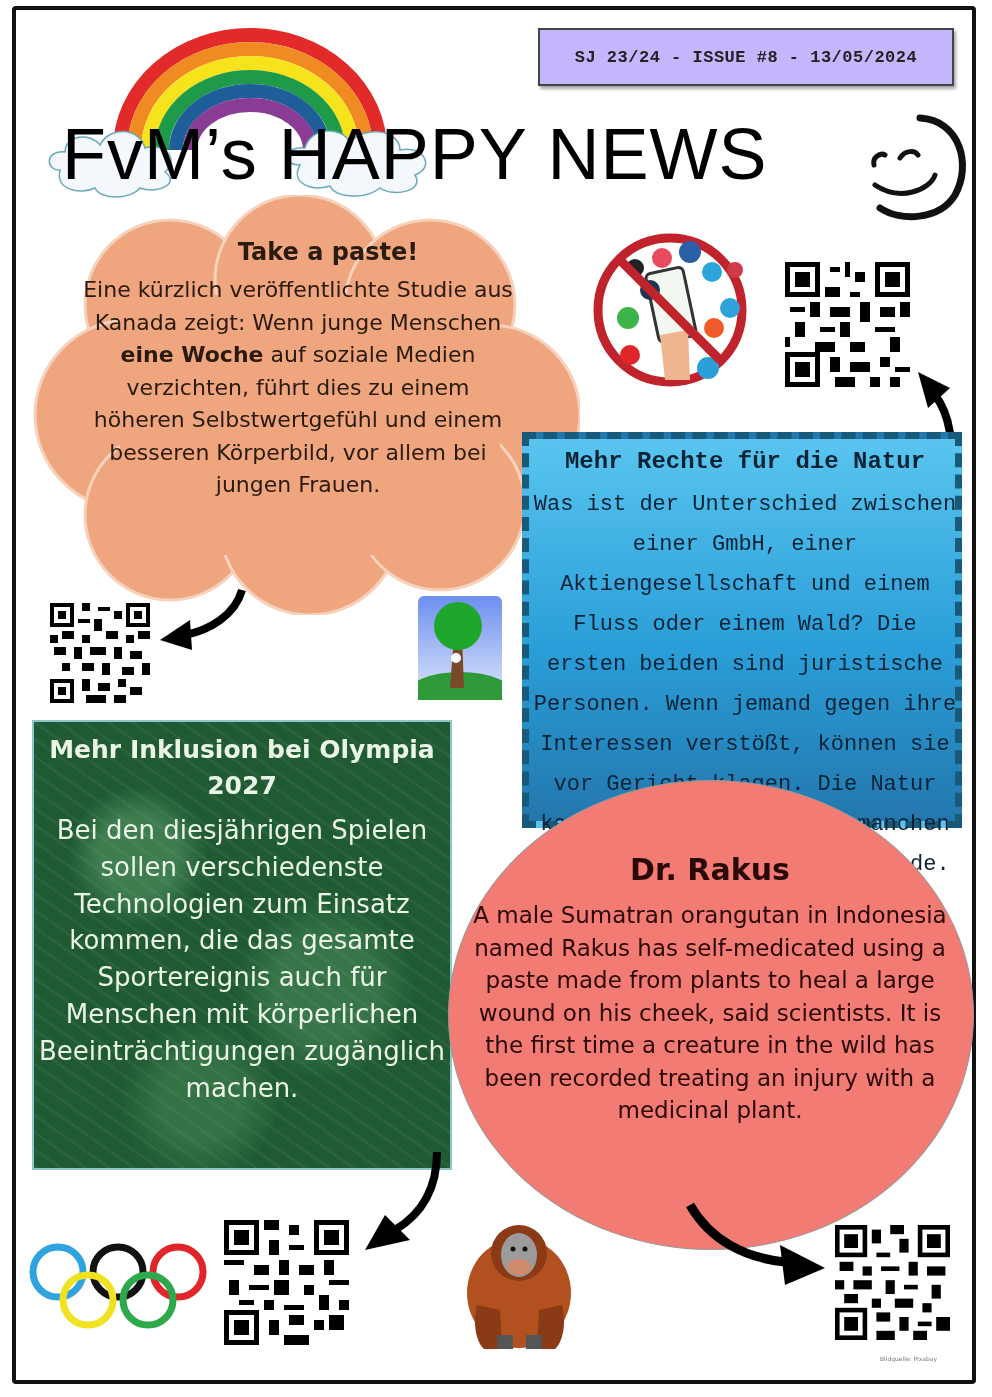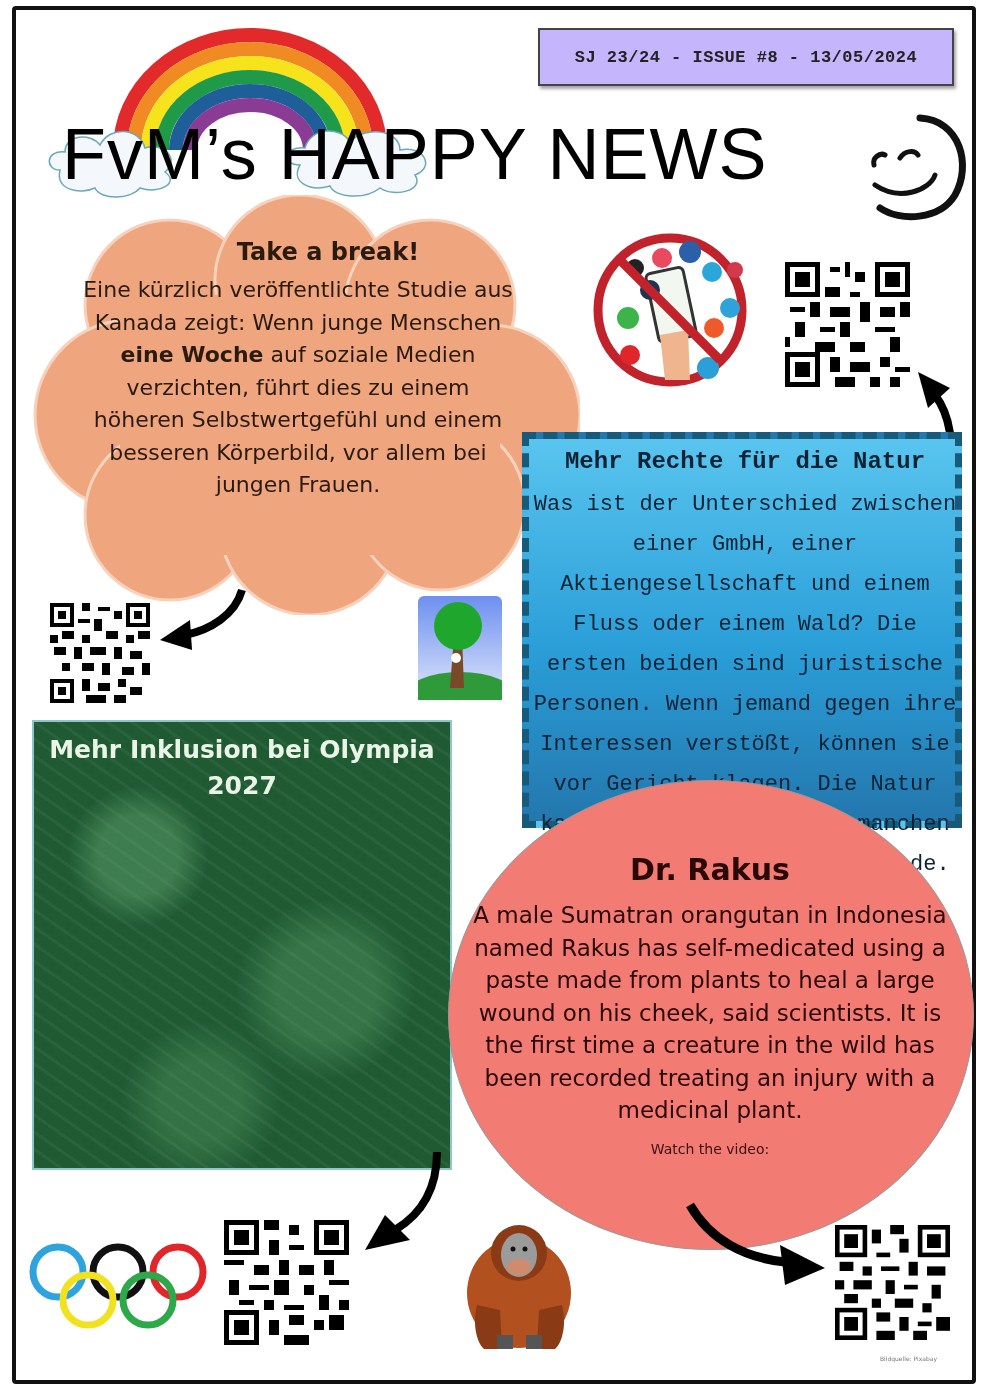--- a/index.html
+++ b/index.html
@@ -83,21 +83,21 @@
     <circle cx="110" cy="220" r="95"></circle>
     <circle cx="470" cy="220" r="90"></circle>
     <circle cx="150" cy="320" r="85"></circle>
     <circle cx="290" cy="330" r="90"></circle>
     <circle cx="420" cy="310" r="85"></circle>
     <rect x="100" y="100" width="380" height="260" stroke="none"></rect>
   </g>
 </svg>
 
 <div class="abs cloud-text text-center">
-  <div class="cloud-title">Take a break!</div>
+  <div class="cloud-title">Take a paste!</div>
   <div class="cloud-body"><span>Eine kürzlich veröffentlichte Studie aus Kanada zeigt: Wenn junge Menschen </span><b>eine Woche</b><span> auf soziale Medien verzichten, führt dies zu einem höheren Selbstwertgefühl und einem besseren Körperbild, vor allem bei jungen Frauen.</span></div>
 </div>
 
 <svg class="abs" style="left:590px;top:230px" width="160" height="160" viewBox="0 0 160 160">
   <circle cx="80" cy="80" r="72" fill="#fff" stroke="#c0232b" stroke-width="9"></circle>
   <rect x="62" y="40" width="38" height="70" rx="5" fill="#f2f7f0" stroke="#333" stroke-width="3" transform="rotate(-12 80 75)"></rect>
   <path d="M70 105 L75 150 L100 150 L98 100 Z" fill="#efb58f"></path>
   <circle cx="45" cy="38" r="9" fill="#222"></circle>
   <circle cx="60" cy="60" r="10" fill="#1b3452"></circle>
   <circle cx="72" cy="28" r="10" fill="#e84a5f"></circle>
@@ -221,27 +221,27 @@
   <rect width="84" height="104" rx="6" fill="url(#sky)"></rect>
   <ellipse cx="42" cy="100" rx="55" ry="24" fill="#2e9a3a"></ellipse>
   <path d="M36 40 L32 92 L46 92 L44 40 Z" fill="#7a4a28"></path>
   <circle cx="40" cy="30" r="24" fill="#1fa62c"></circle>
   <circle cx="38" cy="62" r="5" fill="#fff"></circle>
 </svg>
 
 <div class="abs green-box"></div>
 <div class="abs green-text text-center">
   <div class="green-title">Mehr Inklusion bei Olympia 2027</div>
+  <div class="green-body">Bei den diesjährigen Spielen sollen verschiedenste Technologien zum Einsatz kommen, die das gesamte Sportereignis auch für Menschen mit körperlichen Beeinträchtigungen zugänglich machen.</div>
 </div>
 
 <div class="abs red-circle"></div>
 <div class="abs red-text text-center">
   <div class="red-title">Dr. Rakus</div>
   <div class="red-body">A male Sumatran orangutan in Indonesia named Rakus has self-medicated using a paste made from plants to heal a large wound on his cheek, said scientists. It is the first time a creature in the wild has been recorded treating an injury with a medicinal plant.</div>
-  <div class="red-watch">Watch the video:</div>
 </div>
 
 <svg class="abs" style="left:28px;top:1240px" width="185" height="92" viewBox="0 0 185 92">
   <g fill="none" stroke-width="7">
     <circle cx="30" cy="32" r="25" stroke="#2fa3de"></circle>
     <circle cx="90" cy="32" r="25" stroke="#111"></circle>
     <circle cx="150" cy="32" r="25" stroke="#e0262b"></circle>
     <circle cx="60" cy="60" r="25" stroke="#f1e221"></circle>
     <circle cx="120" cy="60" r="25" stroke="#2da84a"></circle>
   </g>

